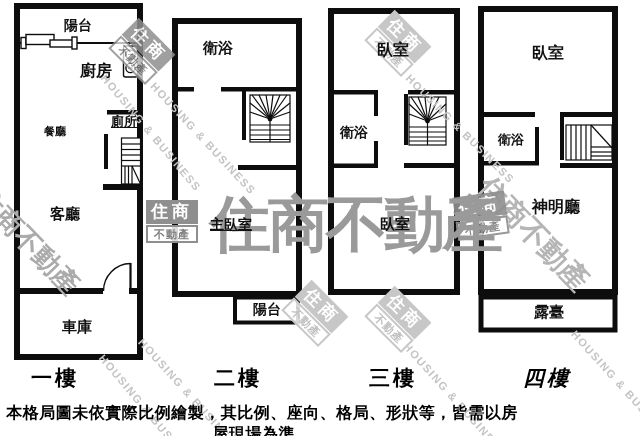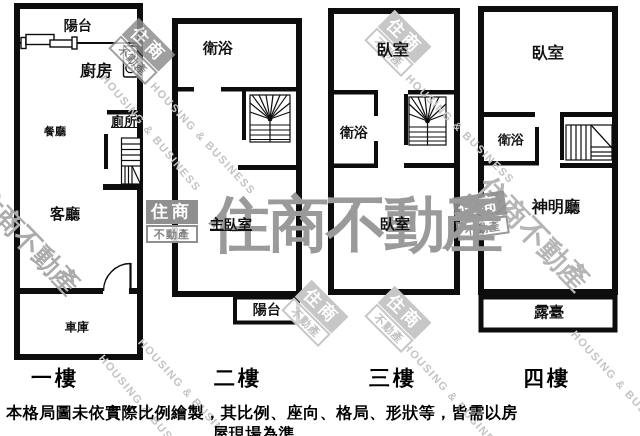--- a/index.html
+++ b/index.html
@@ -196,35 +196,35 @@
   <div class="stamp stamp--light" style="left:372px;top:298px;transform:rotate(45deg);">
     <div class="top">住商</div>
     <div class="bot">不動產</div>
   </div>
 
   <div class="room-label" style="left:78px;top:26px;font-size:14px;">陽台</div>
   <div class="room-label" style="left:96px;top:71px;font-size:16px;">廚房</div>
   <div class="room-label" style="left:55px;top:131px;font-size:11px;">餐廳</div>
   <div class="room-label" style="left:124px;top:122px;font-size:13px;text-decoration:underline;">廁所</div>
   <div class="room-label" style="left:65px;top:214px;font-size:15px;">客廳</div>
-  <div class="room-label" style="left:77px;top:327px;font-size:12px;">車庫</div>
+  <div class="room-label" style="left:77px;top:327px;font-size:15px;">車庫</div>
 
   <div class="room-label" style="left:218px;top:48px;font-size:15px;">衛浴</div>
   <div class="room-label" style="left:231px;top:225px;font-size:14px;text-decoration:underline;">主臥室</div>
   <div class="room-label" style="left:267px;top:310px;font-size:14px;">陽台</div>
 
   <div class="room-label" style="left:393px;top:50px;font-size:16px;">臥室</div>
   <div class="room-label" style="left:354px;top:133px;font-size:14px;">衛浴</div>
   <div class="room-label" style="left:395px;top:224px;font-size:15px;">臥室</div>
 
   <div class="room-label" style="left:548px;top:53px;font-size:16px;">臥室</div>
   <div class="room-label" style="left:511px;top:140px;font-size:13px;">衛浴</div>
   <div class="room-label" style="left:556px;top:207px;font-size:16px;">神明廳</div>
   <div class="room-label" style="left:549px;top:312px;font-size:15px;font-family:Liberation Mono, monospace;">露臺</div>
 
   <div class="floor-label" style="left:55px;top:378px;">一樓</div>
   <div class="floor-label" style="left:393px;top:378px;">三樓</div>
   <div class="floor-label" style="left:238px;top:378px;">二樓</div>
-  <div class="floor-label" style="left:547px;top:378px;">四樓</div>
+  <div class="floor-label" style="left:547px;top:378px;font-style:italic;">四樓</div>
 
   <div class="disclaimer">本格局圖未依實際比例繪製，其比例、座向、格局、形狀等，皆需以房屋現場為準。</div>
 
 </div>
 
 </body></html>

